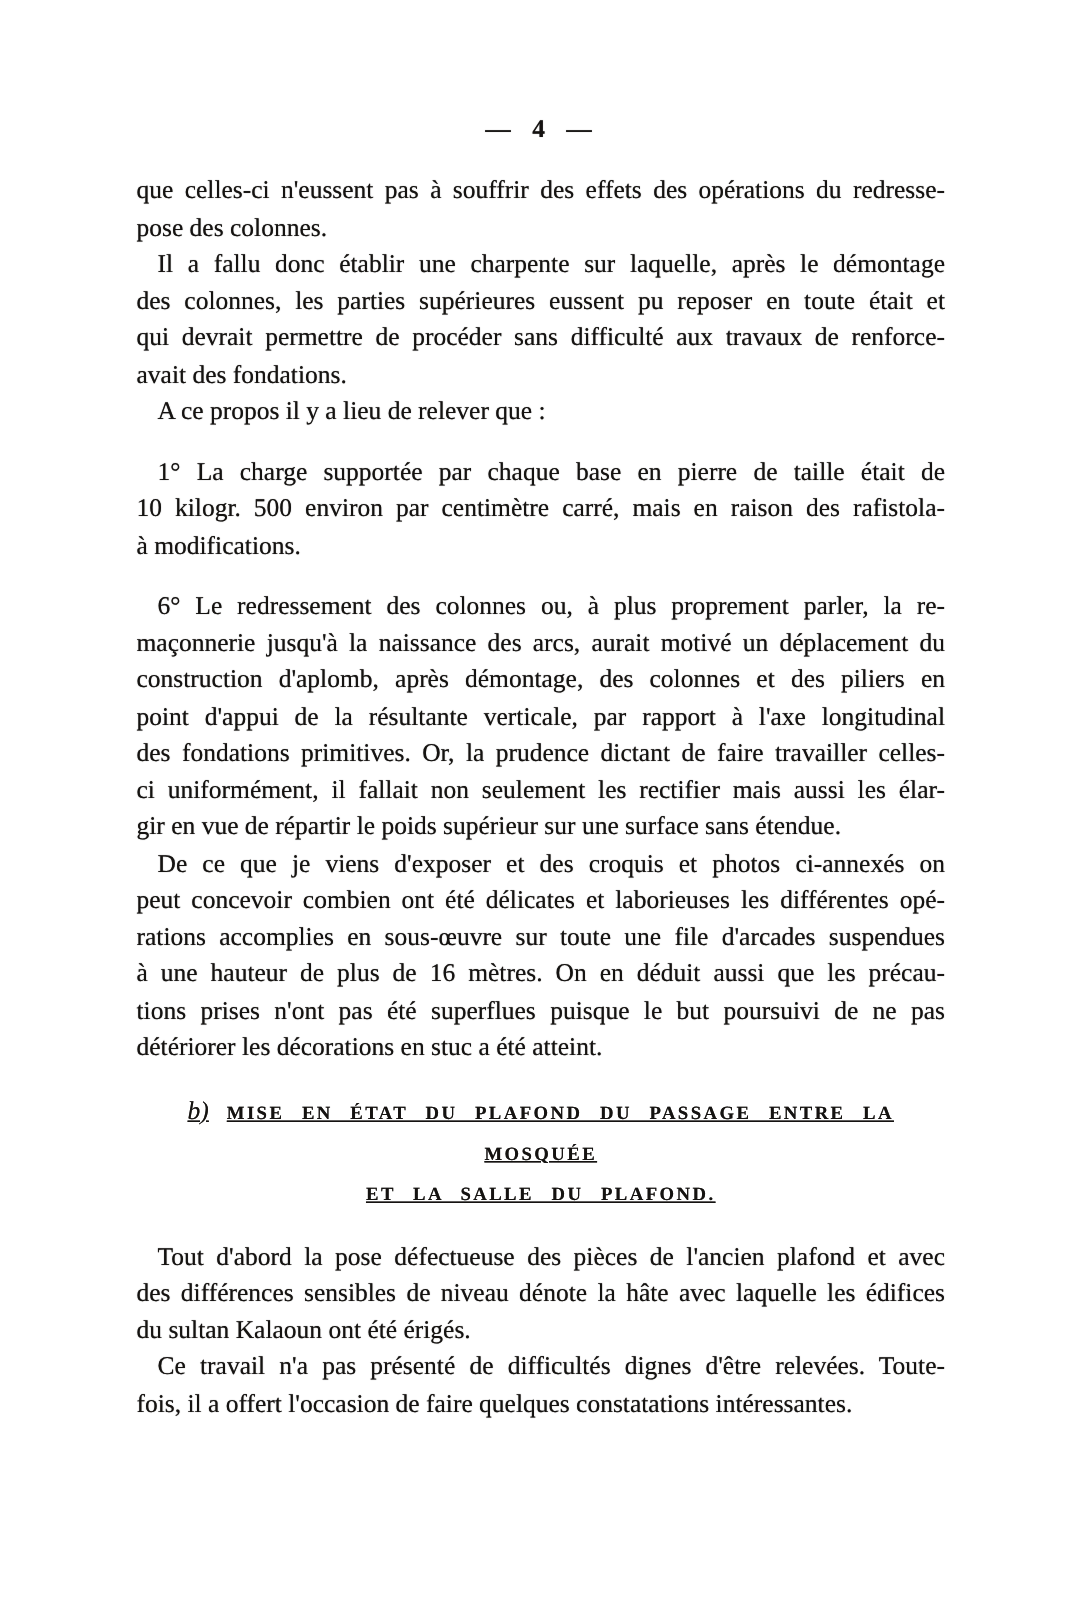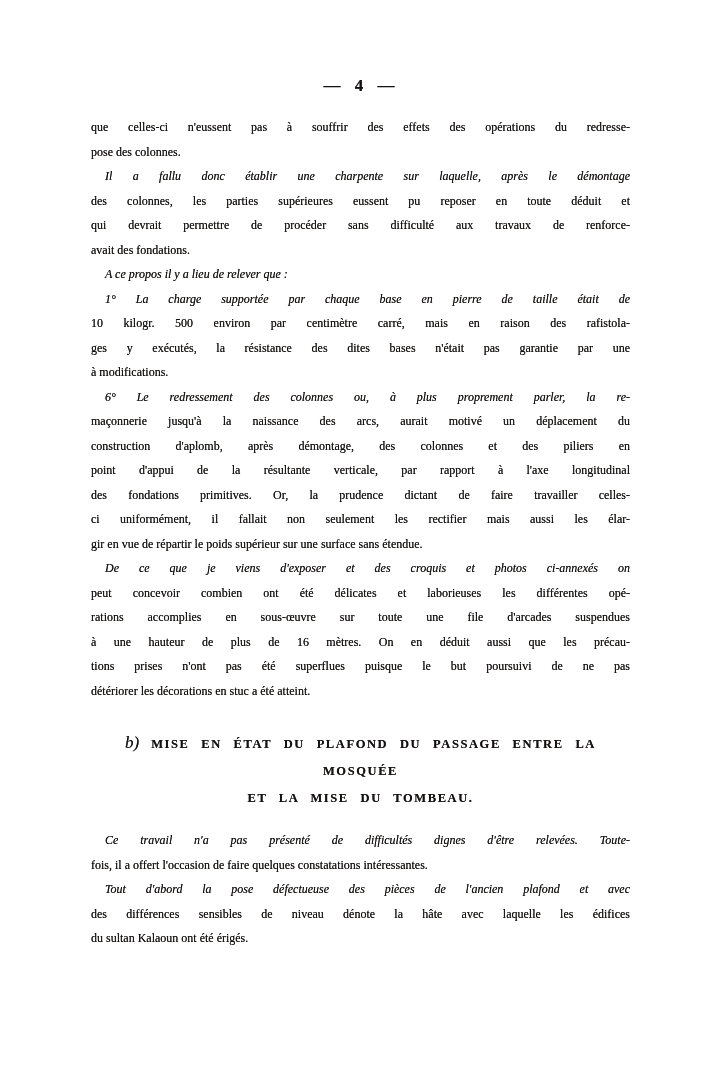--- a/index.html
+++ b/index.html
@@ -28,40 +28,40 @@
     word-spacing: 6px;
     text-shadow: 0 0 0.5px rgba(10,10,10,0.6);
   }
   .text-block {
     position: absolute;
     left: 91px;
     top: 115px;
     width: 539px;
   }
   .paragraph { margin: 0; }
-  .paragraph.space-before { }
+  .paragraph.space-before { margin-top: 16px; }
   .line {
-    font-size: 12px;
+    font-size: 17px;
     line-height: 24.5px;
     height: 24.5px;
     text-align: justify;
     text-align-last: justify;
     white-space: normal;
     text-shadow: 0 0 0.55px rgba(15,12,10,0.75);
   }
   .line.lastline {
     text-align-last: left;
   }
   .line.indent {
     padding-left: 14px;
-    font-style: italic;
   }
   .heading {
-    margin-top: 26px;
+    margin-top: 16px;
     margin-bottom: 16px;
+    text-decoration: underline;
   }
   .heading-line {
     text-align: center;
     font-size: 12.5px;
     line-height: 27px;
     font-weight: bold;
     letter-spacing: 1.6px;
     word-spacing: 7px;
     text-shadow: 0 0 0.4px rgba(15,12,10,0.7);
   }
@@ -79,31 +79,30 @@
 
 <div class="sheet">
   <div class="page-number">— 4 —</div>
   <div class="text-block">
       <div class="paragraph">
         <div class="line">que celles-ci n'eussent pas à souffrir des effets des opérations du redresse-</div>
         <div class="line lastline">pose des colonnes.</div>
       </div>
       <div class="paragraph">
         <div class="line indent">Il a fallu donc établir une charpente sur laquelle, après le démontage</div>
-        <div class="line">des colonnes, les parties supérieures eussent pu reposer en toute déduit et</div>
+        <div class="line">des colonnes, les parties supérieures eussent pu reposer en toute était et</div>
         <div class="line">qui devrait permettre de procéder sans difficulté aux travaux de renforce-</div>
         <div class="line lastline">avait des fondations.</div>
       </div>
       <div class="paragraph">
         <div class="line lastline indent">A ce propos il y a lieu de relever que :</div>
       </div>
       <div class="paragraph space-before">
         <div class="line indent">1° La charge supportée par chaque base en pierre de taille était de</div>
         <div class="line">10 kilogr. 500 environ par centimètre carré, mais en raison des rafistola-</div>
-        <div class="line">ges y exécutés, la résistance des dites bases n'était pas garantie par une</div>
         <div class="line lastline">à modifications.</div>
       </div>
       <div class="paragraph space-before">
         <div class="line indent">6° Le redressement des colonnes ou, à plus proprement parler, la re-</div>
         <div class="line">maçonnerie jusqu'à la naissance des arcs, aurait motivé un déplacement du</div>
         <div class="line">construction d'aplomb, après démontage, des colonnes et des piliers en</div>
         <div class="line">point d'appui de la résultante verticale, par rapport à l'axe longitudinal</div>
         <div class="line">des fondations primitives. Or, la prudence dictant de faire travailler celles-</div>
         <div class="line">ci uniformément, il fallait non seulement les rectifier mais aussi les élar-</div>
         <div class="line lastline">gir en vue de répartir le poids supérieur sur une surface sans étendue.</div>
@@ -111,25 +110,25 @@
       <div class="paragraph">
         <div class="line indent">De ce que je viens d'exposer et des croquis et photos ci-annexés on</div>
         <div class="line">peut concevoir combien ont été délicates et laborieuses les différentes opé-</div>
         <div class="line">rations accomplies en sous-œuvre sur toute une file d'arcades suspendues</div>
         <div class="line">à une hauteur de plus de 16 mètres. On en déduit aussi que les précau-</div>
         <div class="line">tions prises n'ont pas été superflues puisque le but poursuivi de ne pas</div>
         <div class="line lastline">détériorer les décorations en stuc a été atteint.</div>
       </div>
       <div class="heading">
         <div class="heading-line"><span class="heading-prefix">b)</span><span>MISE EN ÉTAT DU PLAFOND DU PASSAGE ENTRE LA MOSQUÉE</span></div>
-        <div class="heading-line">ET LA MISE DU TOMBEAU.</div>
-      </div>
-      <div class="paragraph">
-        <div class="line indent">Ce travail n'a pas présenté de difficultés dignes d'être relevées. Toute-</div>
-        <div class="line lastline">fois, il a offert l'occasion de faire quelques constatations intéressantes.</div>
+        <div class="heading-line">ET LA SALLE DU PLAFOND.</div>
       </div>
       <div class="paragraph">
         <div class="line indent">Tout d'abord la pose défectueuse des pièces de l'ancien plafond et avec</div>
         <div class="line">des différences sensibles de niveau dénote la hâte avec laquelle les édifices</div>
         <div class="line lastline">du sultan Kalaoun ont été érigés.</div>
       </div>
+      <div class="paragraph">
+        <div class="line indent">Ce travail n'a pas présenté de difficultés dignes d'être relevées. Toute-</div>
+        <div class="line lastline">fois, il a offert l'occasion de faire quelques constatations intéressantes.</div>
+      </div>
     </div>
 </div>
 
 </body></html>

